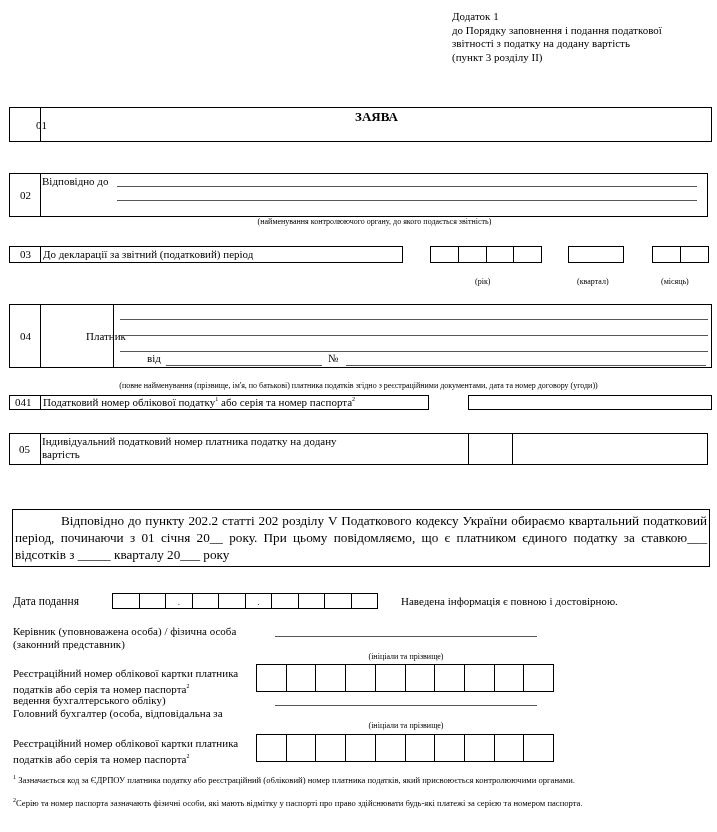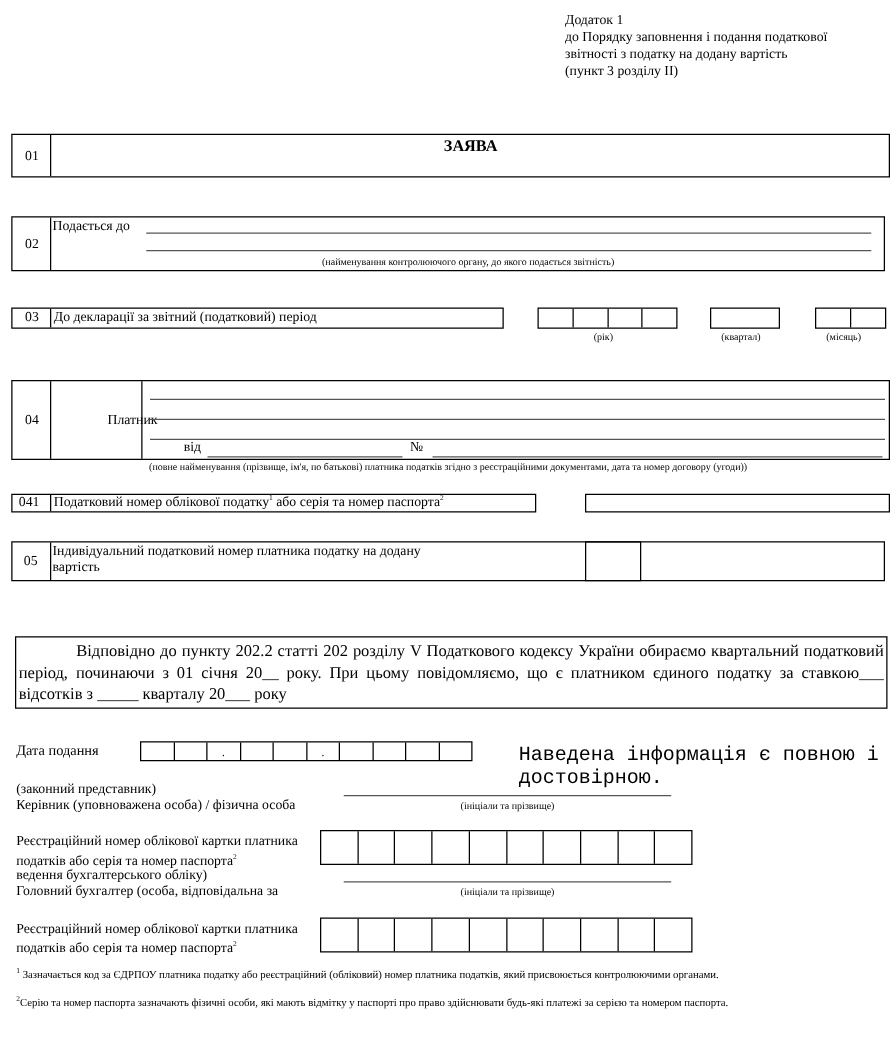--- a/index.html
+++ b/index.html
@@ -4,47 +4,47 @@
 <style>
   html, body { margin: 0; padding: 0; background: #ffffff; }
   body { width: 717px; height: 832px; position: relative; overflow: hidden;
          font-family: "Liberation Serif", "DejaVu Serif", serif; color: #000; font-size: 11px; }
   .abs { position: absolute; }
   .box { position: absolute; border: 1.3px solid #000; box-sizing: border-box; }
   .cellrow { position: absolute; display: flex; border: 1.3px solid #000; box-sizing: border-box; }
   .cellrow .c { flex: 1; border-right: 1.3px solid #000; box-sizing: border-box; position: relative; }
   .cellrow .c:last-child { border-right: none; }
   .uline { position: absolute; border-bottom: 1px solid #555; height: 0; }
-  .small { font-size: 8px; }
+  .small { font-size: 8px; margin-top: 12px; }
   .center { text-align: center; }
   sup { font-size: 6px; }
   .dot { position: absolute; left: 50%; bottom: 1px; font-size: 9px; transform: translateX(-50%); }
 </style>
 </head>
 <body>
 
 <div class="abs" style="left:452px; top:10px; font-size:11px; line-height:13.5px;">
   <div>Додаток 1</div>
   <div>до Порядку заповнення і подання податкової</div>
   <div>звітності з податку на додану вартість</div>
   <div>(пункт 3 розділу ІІ)</div>
 </div>
 
 <div class="box" style="left:9px; top:107px; width:703px; height:35px;">
   <div class="abs" style="left:30px; top:0; bottom:0; border-left:1.3px solid #000;"></div>
-  <div class="abs" style="left:10px; top:11px; font-size:11px;">01</div>
+  <div class="abs" style="left:26px; top:11px; font-size:11px;">01</div>
   <div class="abs center" style="left:32px; right:0; top:1px; font-weight:bold; font-size:13px; line-height:16px;">
     <div>ЗАЯВА</div>
   </div>
 </div>
 
 <div class="box" style="left:9px; top:173px; width:699px; height:44px;">
   <div class="abs" style="left:30px; top:0; bottom:0; border-left:1.3px solid #000;"></div>
   <div class="abs" style="left:10px; top:15px;">02</div>
-  <div class="abs" style="left:32px; top:1px;">Подається до</div>
+  <div class="abs" style="left:32px; top:1px;">Відповідно до</div>
   <div class="uline" style="left:107px; width:580px; top:12px;"></div>
   <div class="uline" style="left:107px; width:580px; top:26px;"></div>
   <div class="abs center small" style="left:32px; right:0; top:31px;">(найменування контролюючого органу, до якого подається звітність)</div>
 </div>
 
 <div class="box" style="left:9px; top:246px; width:394px; height:17px;">
   <div class="abs" style="left:30px; top:0; bottom:0; border-left:1.3px solid #000;"></div>
   <div class="abs" style="left:10px; top:1px;">03</div>
   <div class="abs" style="left:33px; top:1px;">До декларації за звітний (податковий) період</div>
 </div>
@@ -110,25 +110,25 @@
   <div class="c"></div>
   <div class="c"></div>
   <div class="c">
       <span class="dot">.</span>
     </div>
   <div class="c"></div>
   <div class="c"></div>
   <div class="c"></div>
   <div class="c"></div>
 </div>
-<div class="abs" style="left:415px; top:595px; font-size:16px;font-family:Liberation Mono, monospace;">Наведена інформація є повною і  достовірною.</div>
+<div class="abs" style="left:401px; top:595px; font-size:11px;">Наведена інформація є повною і  достовірною.</div>
 
 <div class="abs" style="left:13px; top:625px; line-height:13px;">
+  <div>Керівник (уповноважена особа) / фізична особа</div>
   <div>(законний представник)</div>
-  <div>Керівник (уповноважена особа) / фізична особа</div>
 </div>
 <div class="uline" style="left:275px; width:262px; top:636px;"></div>
 <div class="abs small center" style="left:275px; width:262px; top:640px;">(ініціали та прізвище)</div>
 
 <div class="abs" style="left:13px; top:667px; line-height:13px;">
   <div>Реєстраційний номер облікової картки платника</div>
   <div><span>податків або серія та номер паспорта</span><sup>2</sup></div>
 </div>
 <div class="cellrow" style="left:256px; top:664px; width:298px; height:28px;">
   <div class="c"></div>

